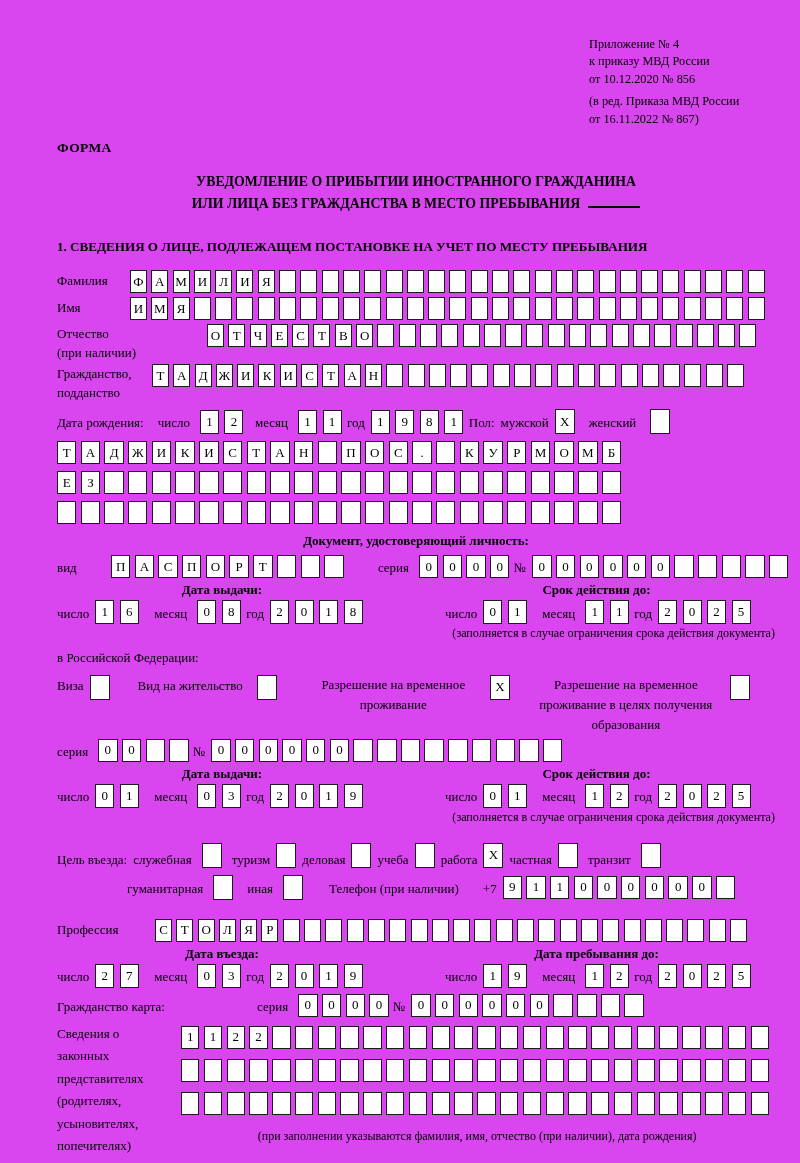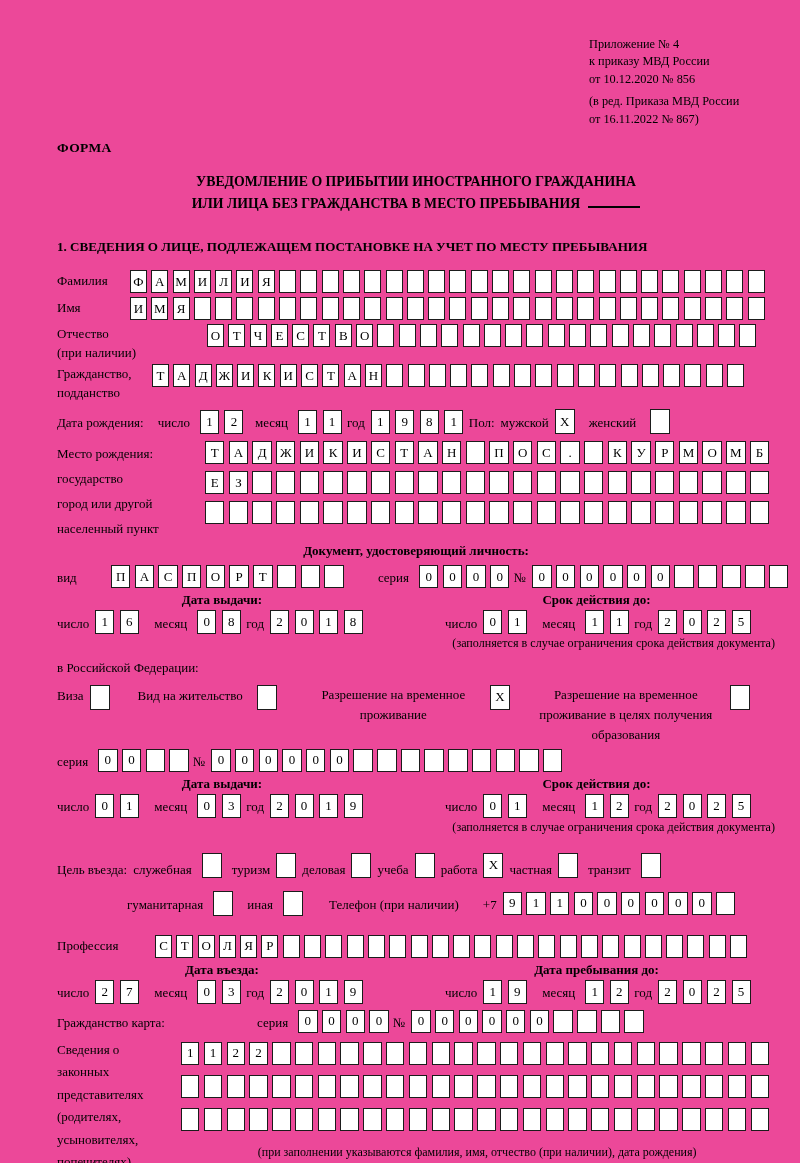--- a/index.html
+++ b/index.html
@@ -1,16 +1,16 @@
 <!DOCTYPE html>
 <html><head>
 <meta charset="utf-8">
 <style>
   html,body{margin:0;padding:0;background:#888;}
-  .page{position:relative;width:800px;height:1163px;background:#ec4899;color:#000;
+  .page{position:relative;width:800px;height:1163px;background:#d946ef;color:#000;
     font-family:"Liberation Serif","DejaVu Serif",serif;font-size:13px;
     padding:36px 25px 10px 57px;box-sizing:border-box;overflow:hidden;}
   
   .hdr{margin-left:auto;width:186px;font-size:12.3px;line-height:1.42;}
   .hdr .amend{margin-top:5px;}
   .forma{padding-right:34px;font-weight:bold;font-size:13.5px;margin-top:12px;letter-spacing:.4px;}
   .title{margin-top:15px;text-align:center;font-weight:bold;font-size:13.8px;line-height:1.6;}
   .blank-line{display:inline-block;width:52px;border-bottom:2px solid #000;margin-left:8px;height:11px;}
   .sec-head{margin-top:24px;font-weight:bold;font-size:13.1px;white-space:nowrap;}
   .form{margin-top:15px;}
@@ -241,26 +241,20 @@
       <span class="cells cb gap6">
           <span class="cell">X</span>
         </span>
       <span class="lab gap14">женский</span>
       <span class="cells cb gap14">
           <span class="cell"></span>
         </span>
     </div>
 
     <div class="frow" style="margin-bottom:0;">
-      <div class="bp-labels w148">
-        <div>Место рождения:</div>
-        <div>государство</div>
-        <div>город или другой</div>
-        <div>населенный пункт</div>
-      </div>
       <div class="bp-rows">
         <div class="cells w">
             <span class="cell">Т</span>
             <span class="cell">А</span>
             <span class="cell">Д</span>
             <span class="cell">Ж</span>
             <span class="cell">И</span>
             <span class="cell">К</span>
             <span class="cell">И</span>
             <span class="cell">С</span>
@@ -541,21 +535,21 @@
       <span class="lab gap6">частная</span>
       <span class="cells cb gap6">
           <span class="cell"></span>
         </span>
       <span class="lab gap10">транзит</span>
       <span class="cells cb gap10">
           <span class="cell"></span>
         </span>
     </div>
 
-    <div class="frow inline" style="margin-top:13px;text-align:right;">
+    <div class="frow inline" style="margin-top:7px;text-align:right;">
       <span class="lab" style="margin-left:70px;">гуманитарная</span>
       <span class="cells cb gap10">
           <span class="cell"></span>
         </span>
       <span class="lab gap14">иная</span>
       <span class="cells cb gap10">
           <span class="cell"></span>
         </span>
       <span class="lab" style="margin-left:26px;">Телефон (при наличии)</span>
       <span class="lab" style="margin-left:24px;">+7</span>

